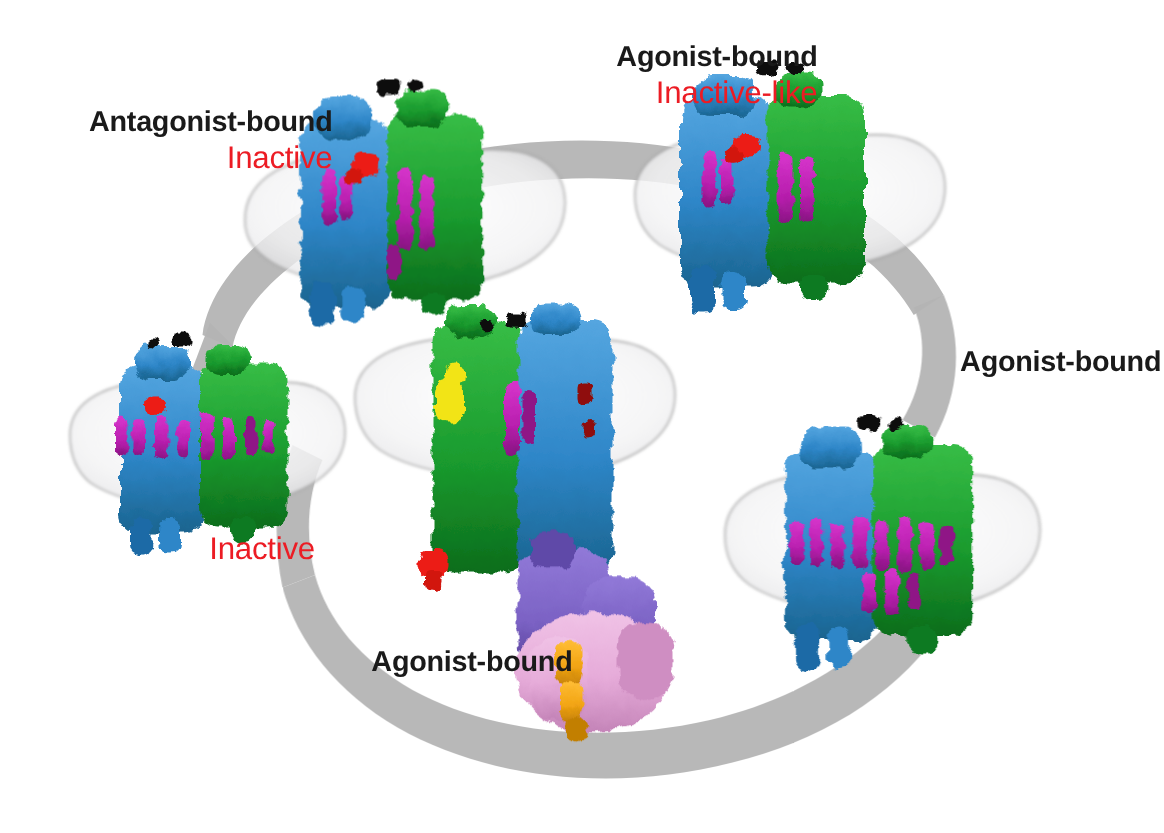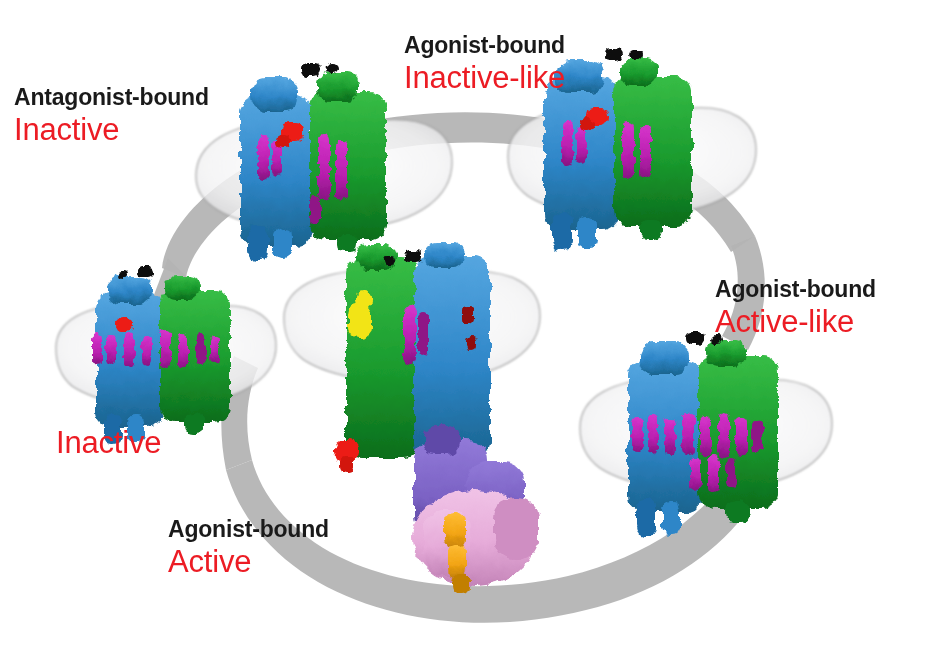--- a/index.html
+++ b/index.html
@@ -18,38 +18,38 @@
   }
   #cycle-svg {
     position: absolute;
     left: 0;
     top: 0;
     width: 931px;
     height: 666px;
   }
   .state-label {
     position: absolute;
-    text-align: left;
+    text-align: right;
     line-height: 1.16;
     white-space: nowrap;
     user-select: none;
   }
   .label-title {
     display: block;
     font-weight: bold;
     font-size: 23px;
     color: #1a1a1a;
     letter-spacing: -0.2px;
   }
   .label-title.second-line {
     margin-top: -1px;
   }
   .label-status {
     display: block;
-    font-size: 31px;
+    font-size: 25px;
     color: #ec1c24;
     letter-spacing: -0.2px;
     margin-top: 1px;
   }
   
   #label-antagonist { left: 14px;  top: 84px;  width: 252px; }
   #label-agonist-inactive { left: 404px; top: 32px;  width: 250px; }
   #label-agonist-active   { left: 715px; top: 276px; width: 214px; }
   #label-ligand-free      { left: 56px;  top: 424px; width: 196px; }
   #label-g-protein        { left: 168px; top: 516px; width: 290px; }
@@ -354,25 +354,23 @@
     <span class="label-status">Inactive</span>
   </div>
 
   <div class="state-label" id="label-agonist-inactive">
     <span class="label-title">Agonist-bound</span>
     <span class="label-status">Inactive-like</span>
   </div>
 
   <div class="state-label" id="label-agonist-active">
     <span class="label-title">Agonist-bound</span>
-    <span class="label-status">Active-like</span>
   </div>
 
   <div class="state-label" id="label-ligand-free">
     <span class="label-status">Inactive</span>
   </div>
 
   <div class="state-label" id="label-g-protein">
     <span class="label-title">Agonist-bound</span>
-    <span class="label-status">Active</span>
   </div>
 
 </div>
 
 </body></html>

